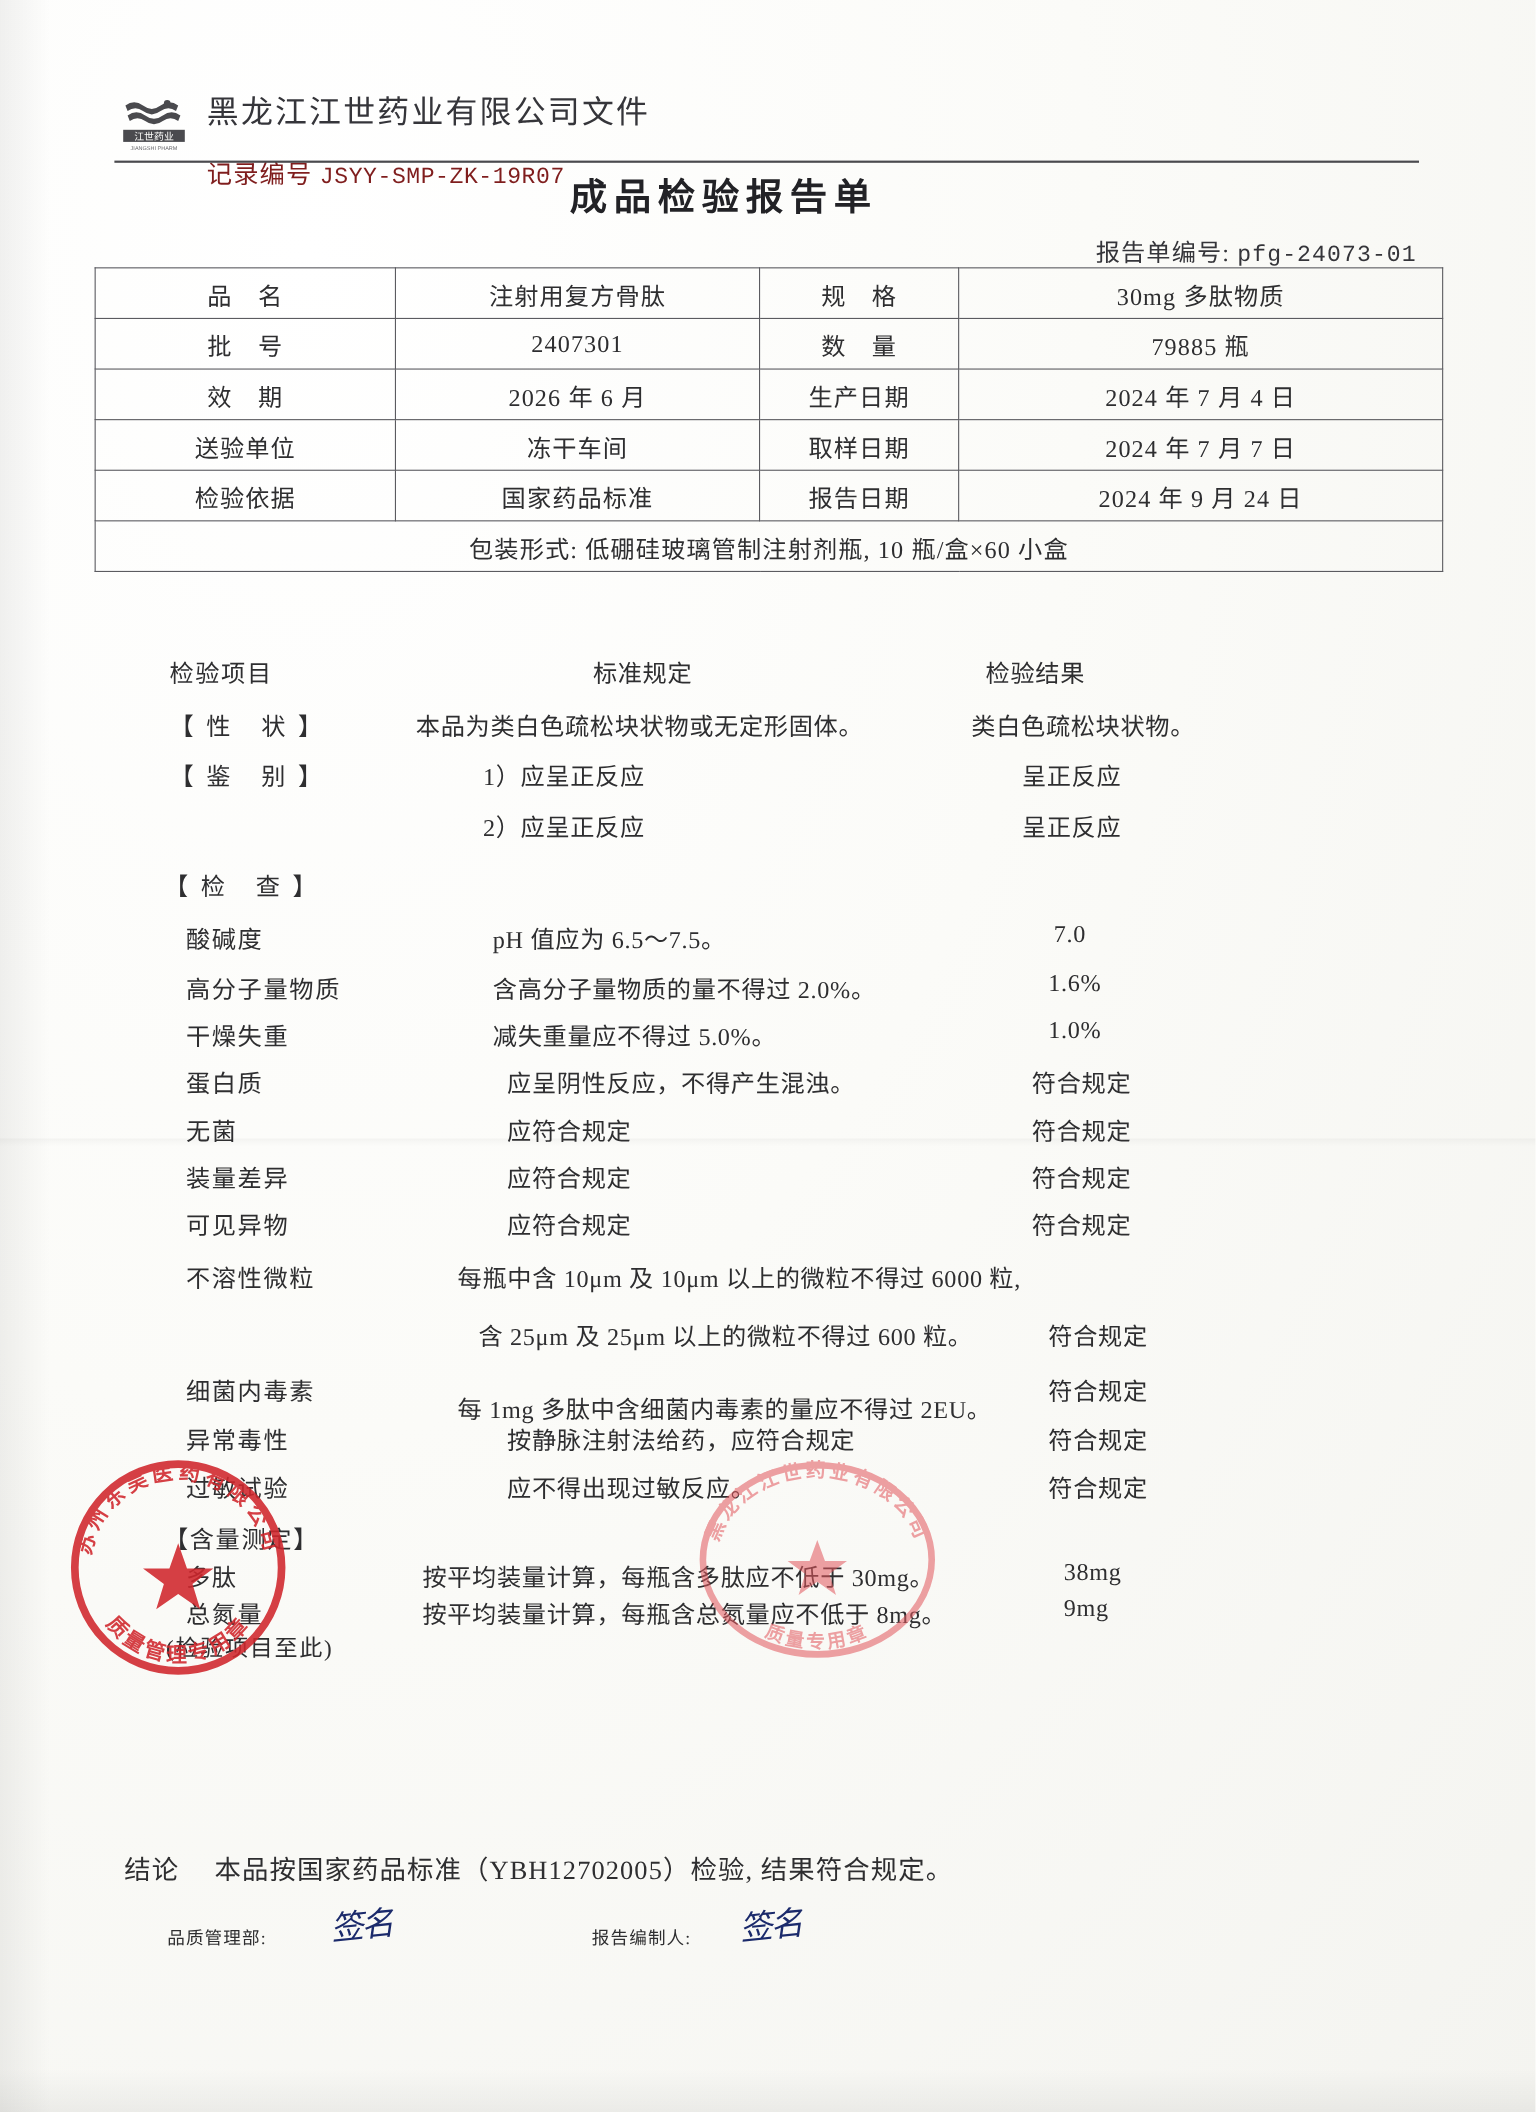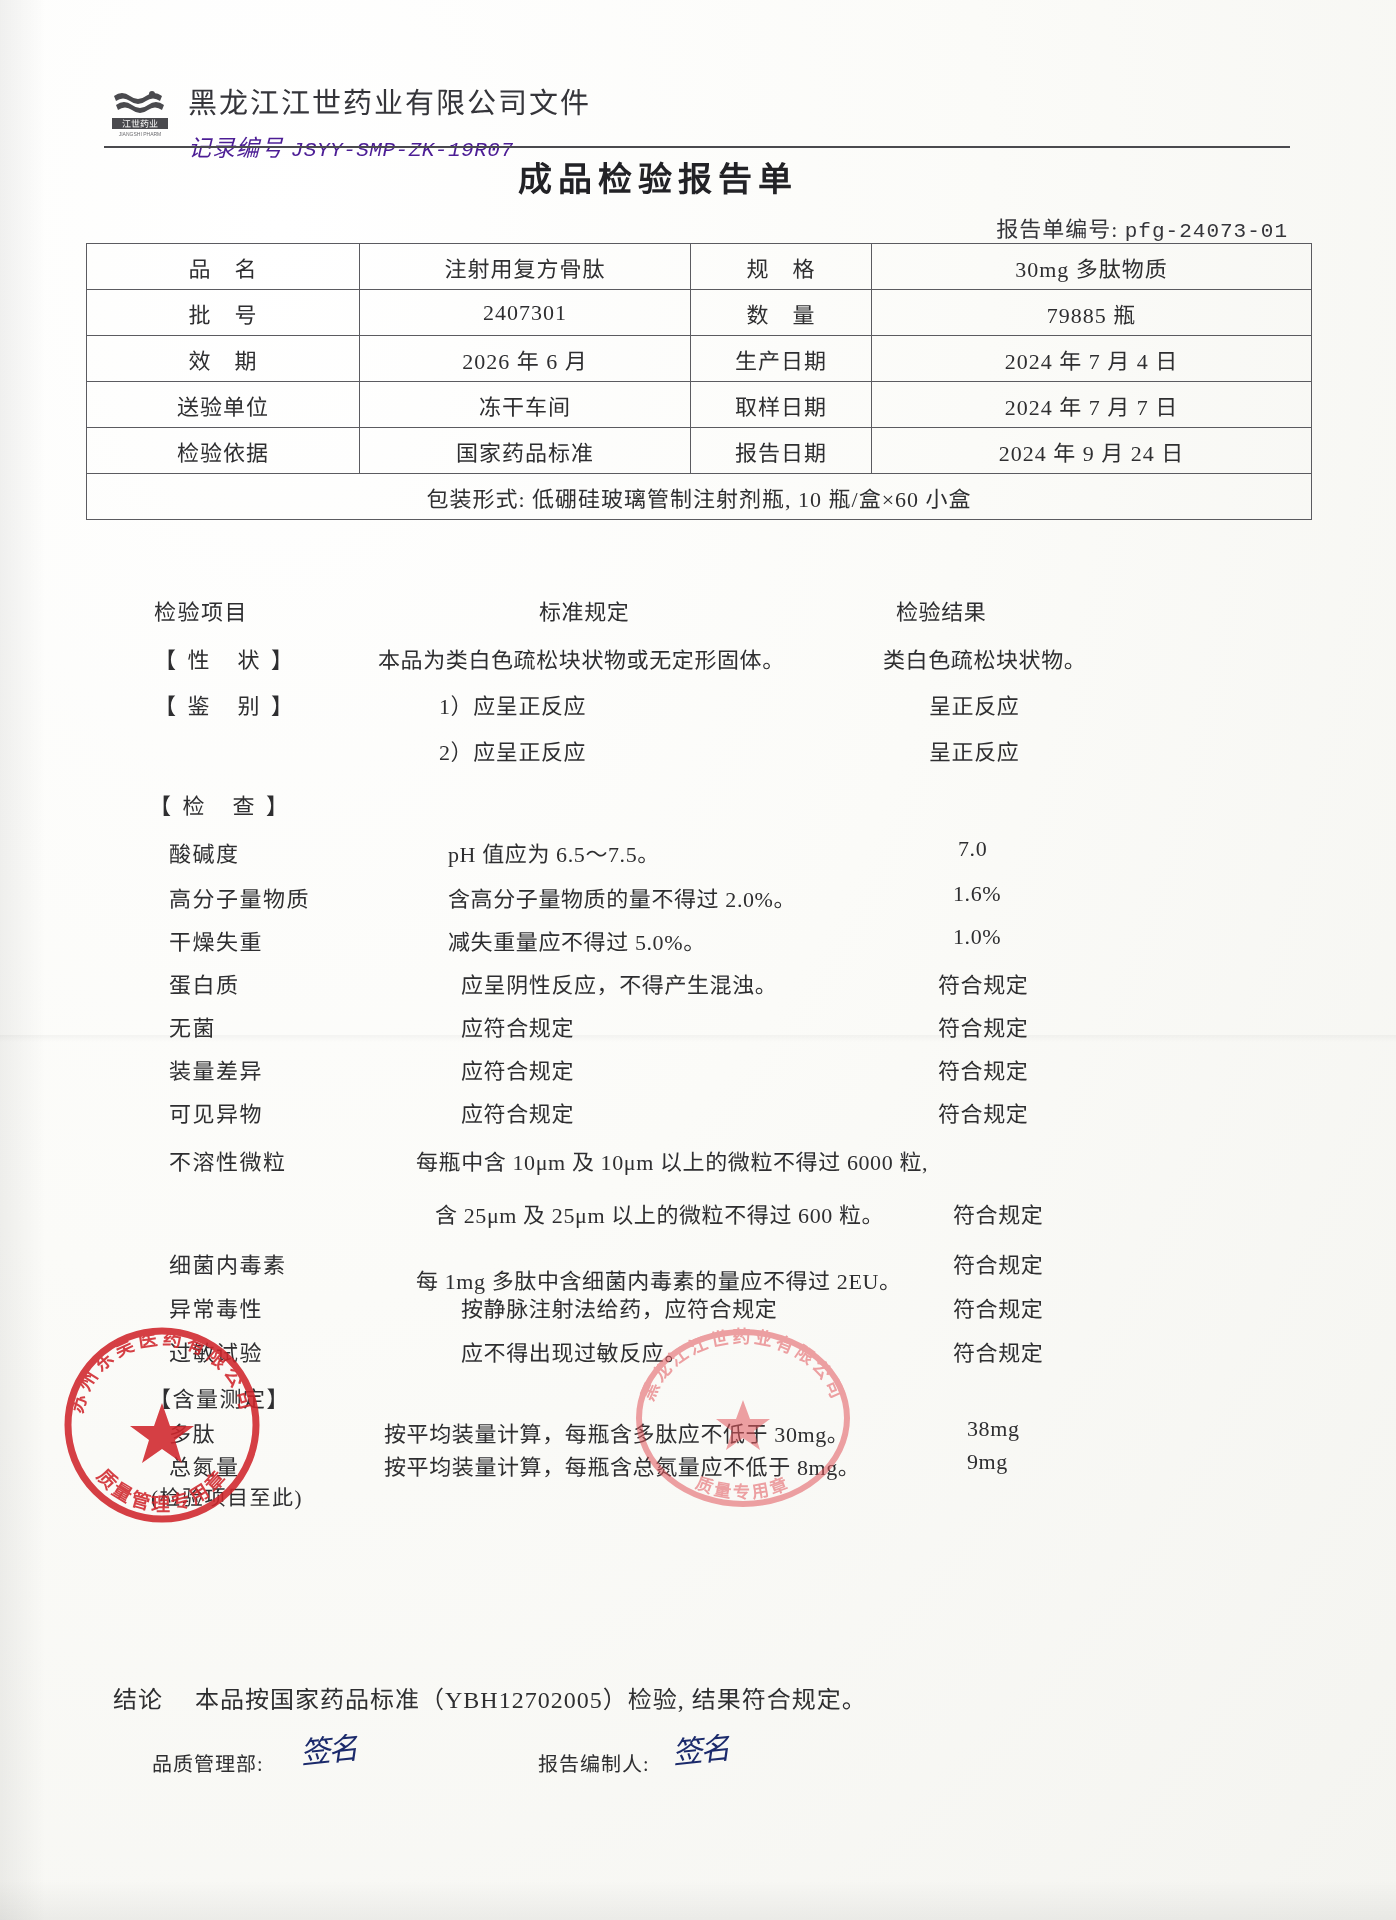--- a/index.html
+++ b/index.html
@@ -18,21 +18,21 @@
       radial-gradient(ellipse at 20% 12%, #ffffff 0%, #fbfbf8 45%, #f4f4f0 100%);
   }
   .sheet{ position:absolute; inset:0; }
 
   
   .hdr{ position:absolute; left:110px; top:82px; display:flex; align-items:flex-start; }
   .logo{ width:62px; margin-right:16px; padding-top:4px; }
   .logo svg{ display:block; }
   .hdr-lines{ line-height:1.45; }
   .hdr-l1{ font-size:29px; letter-spacing:2px; color:#35353a; }
-  .hdr-l2{ font-size:23px; letter-spacing:1px; color:#4c1d95; margin-top:8px;font-style:italic; }
+  .hdr-l2{ font-size:23px; letter-spacing:1px; color:#7f1d1d; margin-top:18px; }
   .hdr-l2 .code{ font-family:"Liberation Mono","DejaVu Sans Mono",monospace; font-size:21px; letter-spacing:0.5px; }
 
   .rule{
     position:absolute; left:104px; top:146px; width:1186px; height:2px;
     background:#4a4a4e;
   }
 
   .doc-title{
     position:absolute; left:0; top:152px; width:1316px;
     text-align:center; font-size:34px; letter-spacing:6px; font-weight:bold;
@@ -75,21 +75,21 @@
 
   .hd .col-item{ left:113px; }
   .hd .col-std { left:498px; }
   .hd .col-res { left:855px; }
 
   .brack{ letter-spacing:3px; }
 
   .conc{
     position:absolute; left:113px; font-size:24px; letter-spacing:1px; white-space:nowrap;text-align:right;
   }
-  .sign-label{ position:absolute; font-size:20px; letter-spacing:1px; }
+  .sign-label{ position:absolute; font-size:16px; letter-spacing:1px; }
 
   
   .hand{
     position:absolute;
     font-family:"DejaVu Serif",serif;
     font-style:italic;
     color:#1b2a6b;
     font-size:30px;
     transform:rotate(-6deg);
     letter-spacing:-2px;

